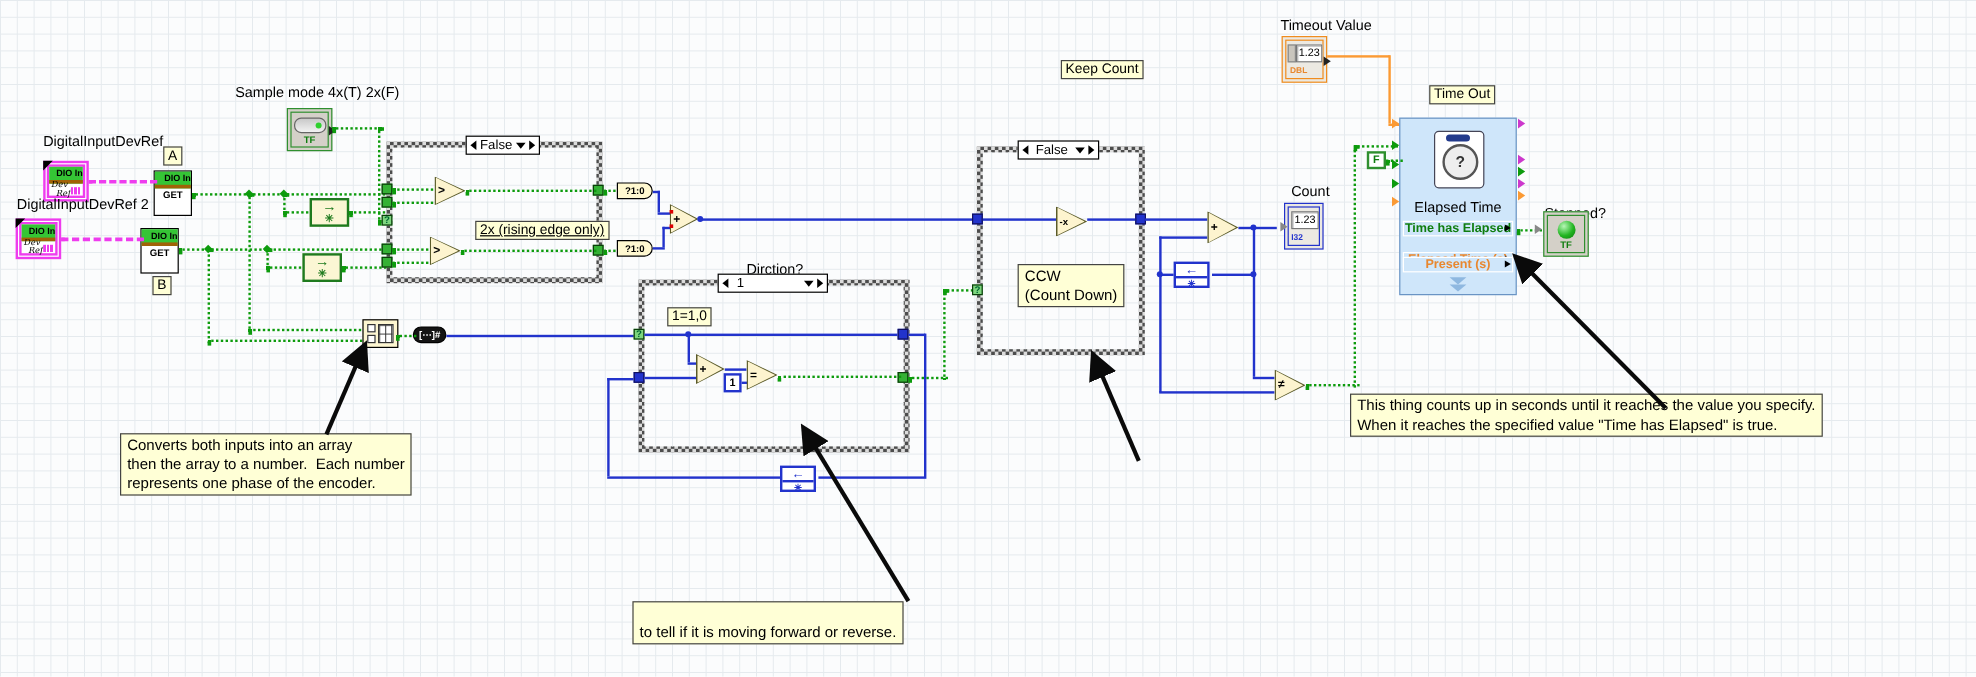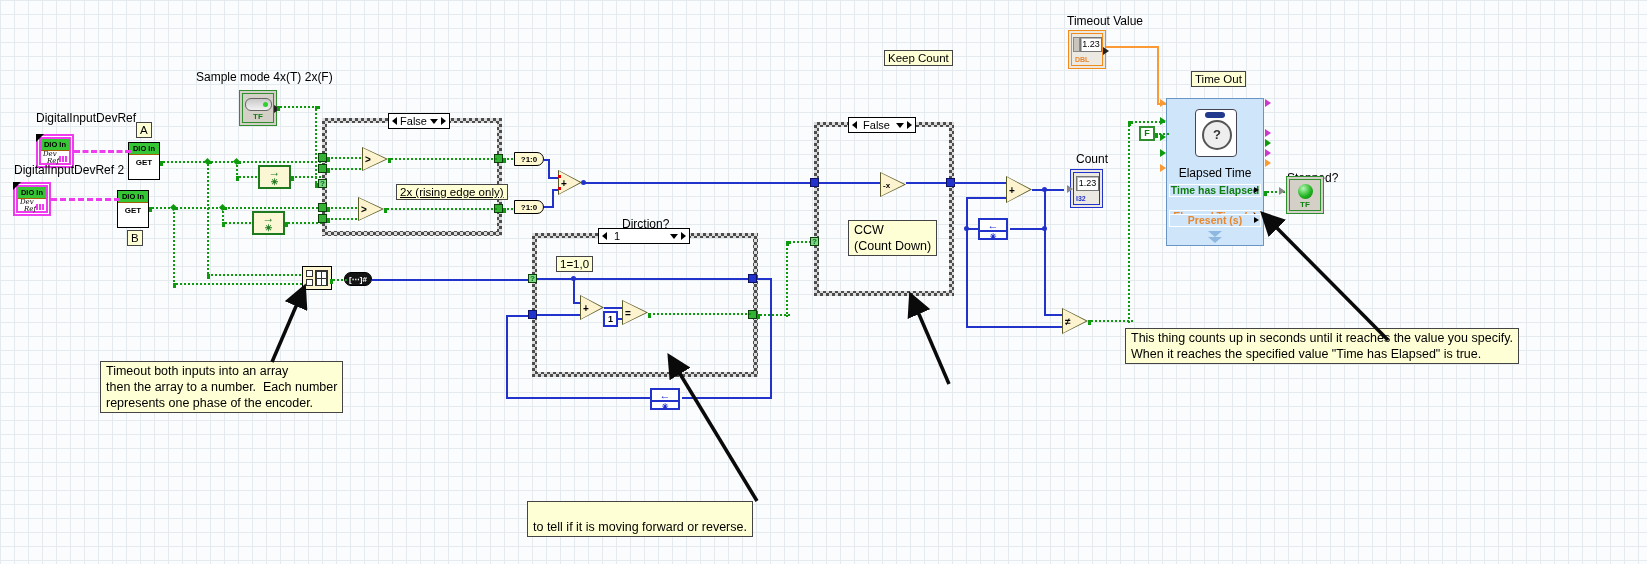--- a/index.html
+++ b/index.html
@@ -57,22 +57,22 @@
   .ctl.green{border:4px double #2f8f2f;}
   .ctl.blue{border:4px double #2233cc;background:#ece9e2;}
   .ctl.orange{border:4px double #f08c1e;background:#ece9e2;}
   .ctl.magenta{border:5px double #ee3cee;background:#fff;}
   .tfword{position:absolute;bottom:1px;width:100%;text-align:center;font-size:8px;font-weight:bold;color:#0f7d0f;line-height:8px;}
   .disp{position:absolute;background:#fff;border:1px solid #777;box-shadow:inset 1px 1px 0 #bbb;
       font-size:9px;line-height:12px;text-align:center;}
   .typ{position:absolute;font-size:7px;font-weight:bold;line-height:8px;}
   .term-r{position:absolute;width:0;height:0;border-top:4px solid transparent;border-bottom:4px solid transparent;border-left:6px solid #222;}
   .term-hollow{position:absolute;width:0;height:0;border-top:4px solid transparent;border-bottom:4px solid transparent;border-left:6px solid #888;}
-  .hdr{position:absolute;left:0;right:0;top:0;height:11px;background:#35c535;border-bottom:1px solid #a16207;
-      font-size:7.5px;font-weight:bold;text-align:center;line-height:11px;color:#000;}
+  .hdr{position:absolute;left:0;right:0;top:0;height:11px;background:#35c535;border-bottom:3px solid #a16207;
+      font-size:7.5px;font-weight:bold;text-align:right;line-height:11px;color:#000;}
   .pnode{position:absolute;box-sizing:border-box;border:1px solid #000;background:#fff;}
   .pnode .get{position:absolute;left:0;right:0;top:15px;text-align:center;font-size:8px;font-weight:bold;}
   .xvi{position:absolute;box-sizing:border-box;background:#cfe6fa;border:1px solid #6a94c4;}
   .xrow{position:absolute;left:2px;right:2px;height:13px;background:#cfe6fa;border:1px solid #fff;
       box-sizing:border-box;font-size:10.5px;line-height:11px;text-align:center;font-weight:bold;}
   .xrow .ra{position:absolute;right:1px;top:2px;width:0;height:0;border-top:3px solid transparent;border-bottom:3px solid transparent;border-left:5px solid #000;}
   .iarr{position:absolute;width:0;height:0;border-top:4px solid transparent;border-bottom:4px solid transparent;}
   .led{width:15px;height:15px;border-radius:50%;background:radial-gradient(circle at 35% 30%,#b6f7b6,#22b522 55%,#0a7a0a);}
   .pill{width:25px;height:11px;border-radius:6px;background:linear-gradient(#c9c9c9,#f2f2f2);border:1px solid #666;position:relative;}
   .pill .pd{position:absolute;right:3px;top:3px;width:5px;height:5px;border-radius:50%;background:#2fd12f;}
@@ -378,21 +378,21 @@
   <div class="wh g" style="left:1155px;top:133px;width:11px;"></div>
 
   <div class="lbl" style="left:1287px;top:172px;">Stopped?</div>
   <div class="wh g" style="left:1264px;top:191px;width:22px;"></div>
   <div class="term-hollow" style="left:1279px;top:187px;"></div>
   <div class="ctl green" style="left:1286px;top:176px;width:38px;height:38px;">
     <div class="led" style="position:absolute;left:8px;top:4px;"></div>
     <div class="tfword">TF</div>
   </div>
 
-  <div class="comment" style="left:100px;top:361px;"><span>Timeout both inputs into an array</span><br><span>then the array to a number.  Each number</span><br><span>represents one phase of the encoder.</span></div>
+  <div class="comment" style="left:100px;top:361px;"><span>Converts both inputs into an array</span><br><span>then the array to a number.  Each number</span><br><span>represents one phase of the encoder.</span></div>
   <div class="comment" style="left:527px;top:501px;"><br><span>to tell if it is moving forward or reverse.</span></div>
   <div class="comment" style="left:1125px;top:328px;"><span>This thing counts up in seconds until it reaches the value you specify.</span><br><span>When it reaches the specified value "Time has Elapsed" is true.</span></div>
 
   <svg class="abs" style="left:0;top:0;" width="1647" height="564">
     <defs>
       <marker id="ah" markerWidth="7" markerHeight="7" refX="5" refY="3.5" orient="auto">
         <path d="M0,0 L7,3.5 L0,7 z" fill="#0a0a0a"></path>
       </marker>
     </defs>
     <line x1="272" y1="362" x2="303" y2="290" stroke="#0a0a0a" stroke-width="3.5" marker-end="url(#ah)"></line>

